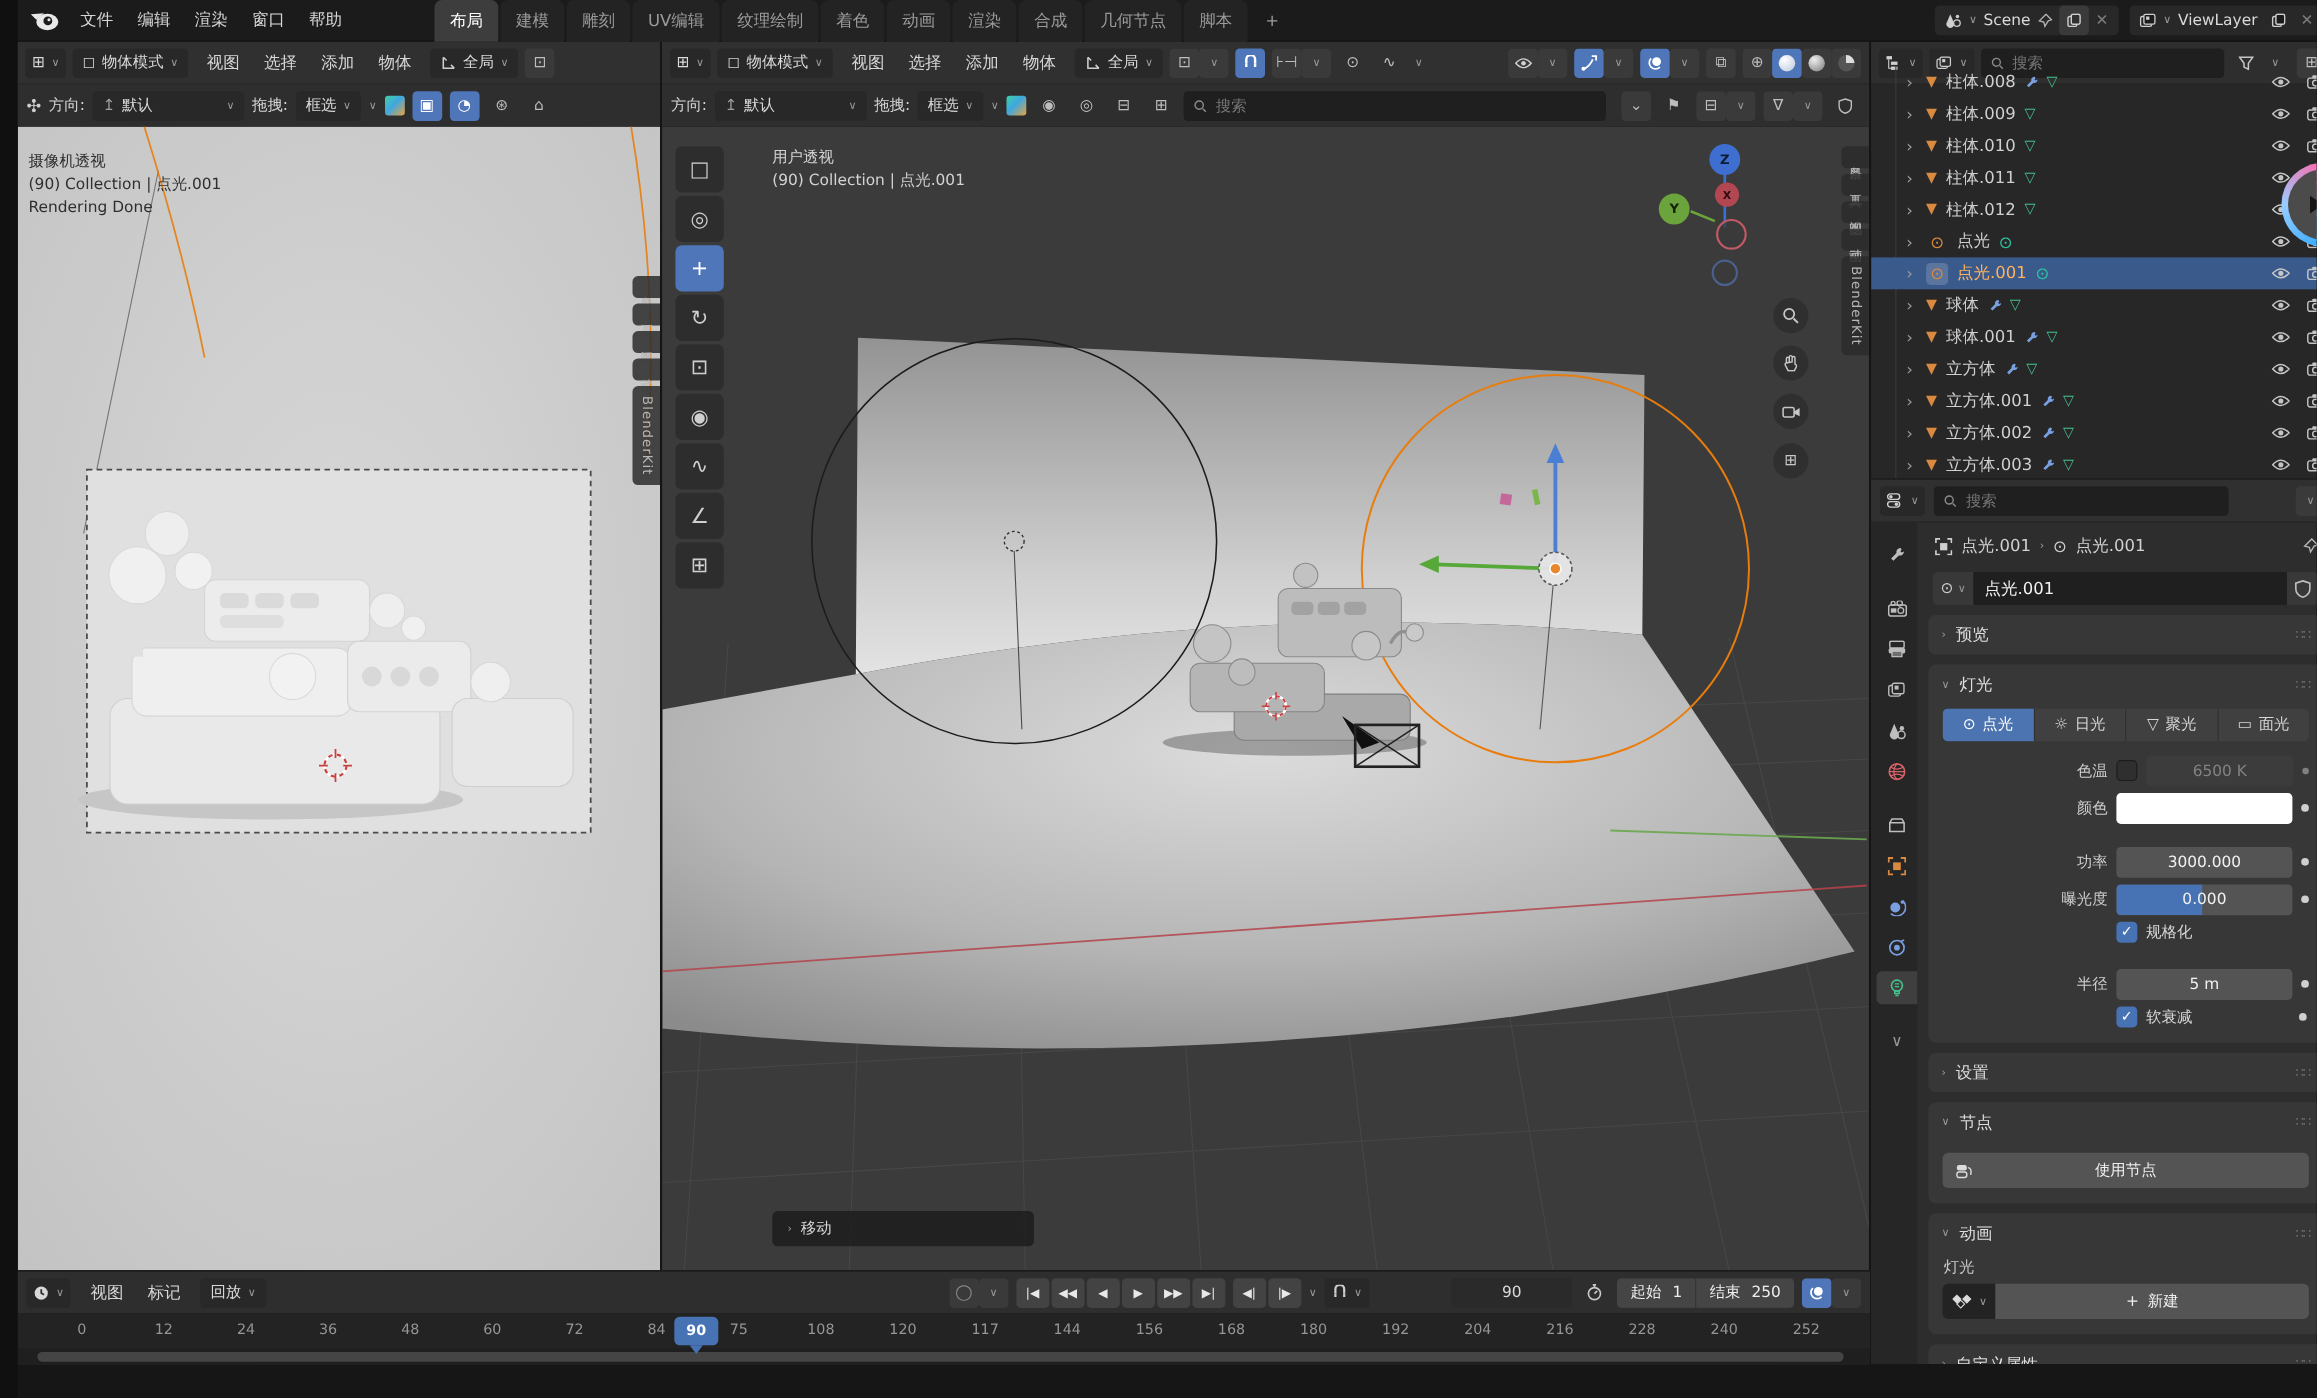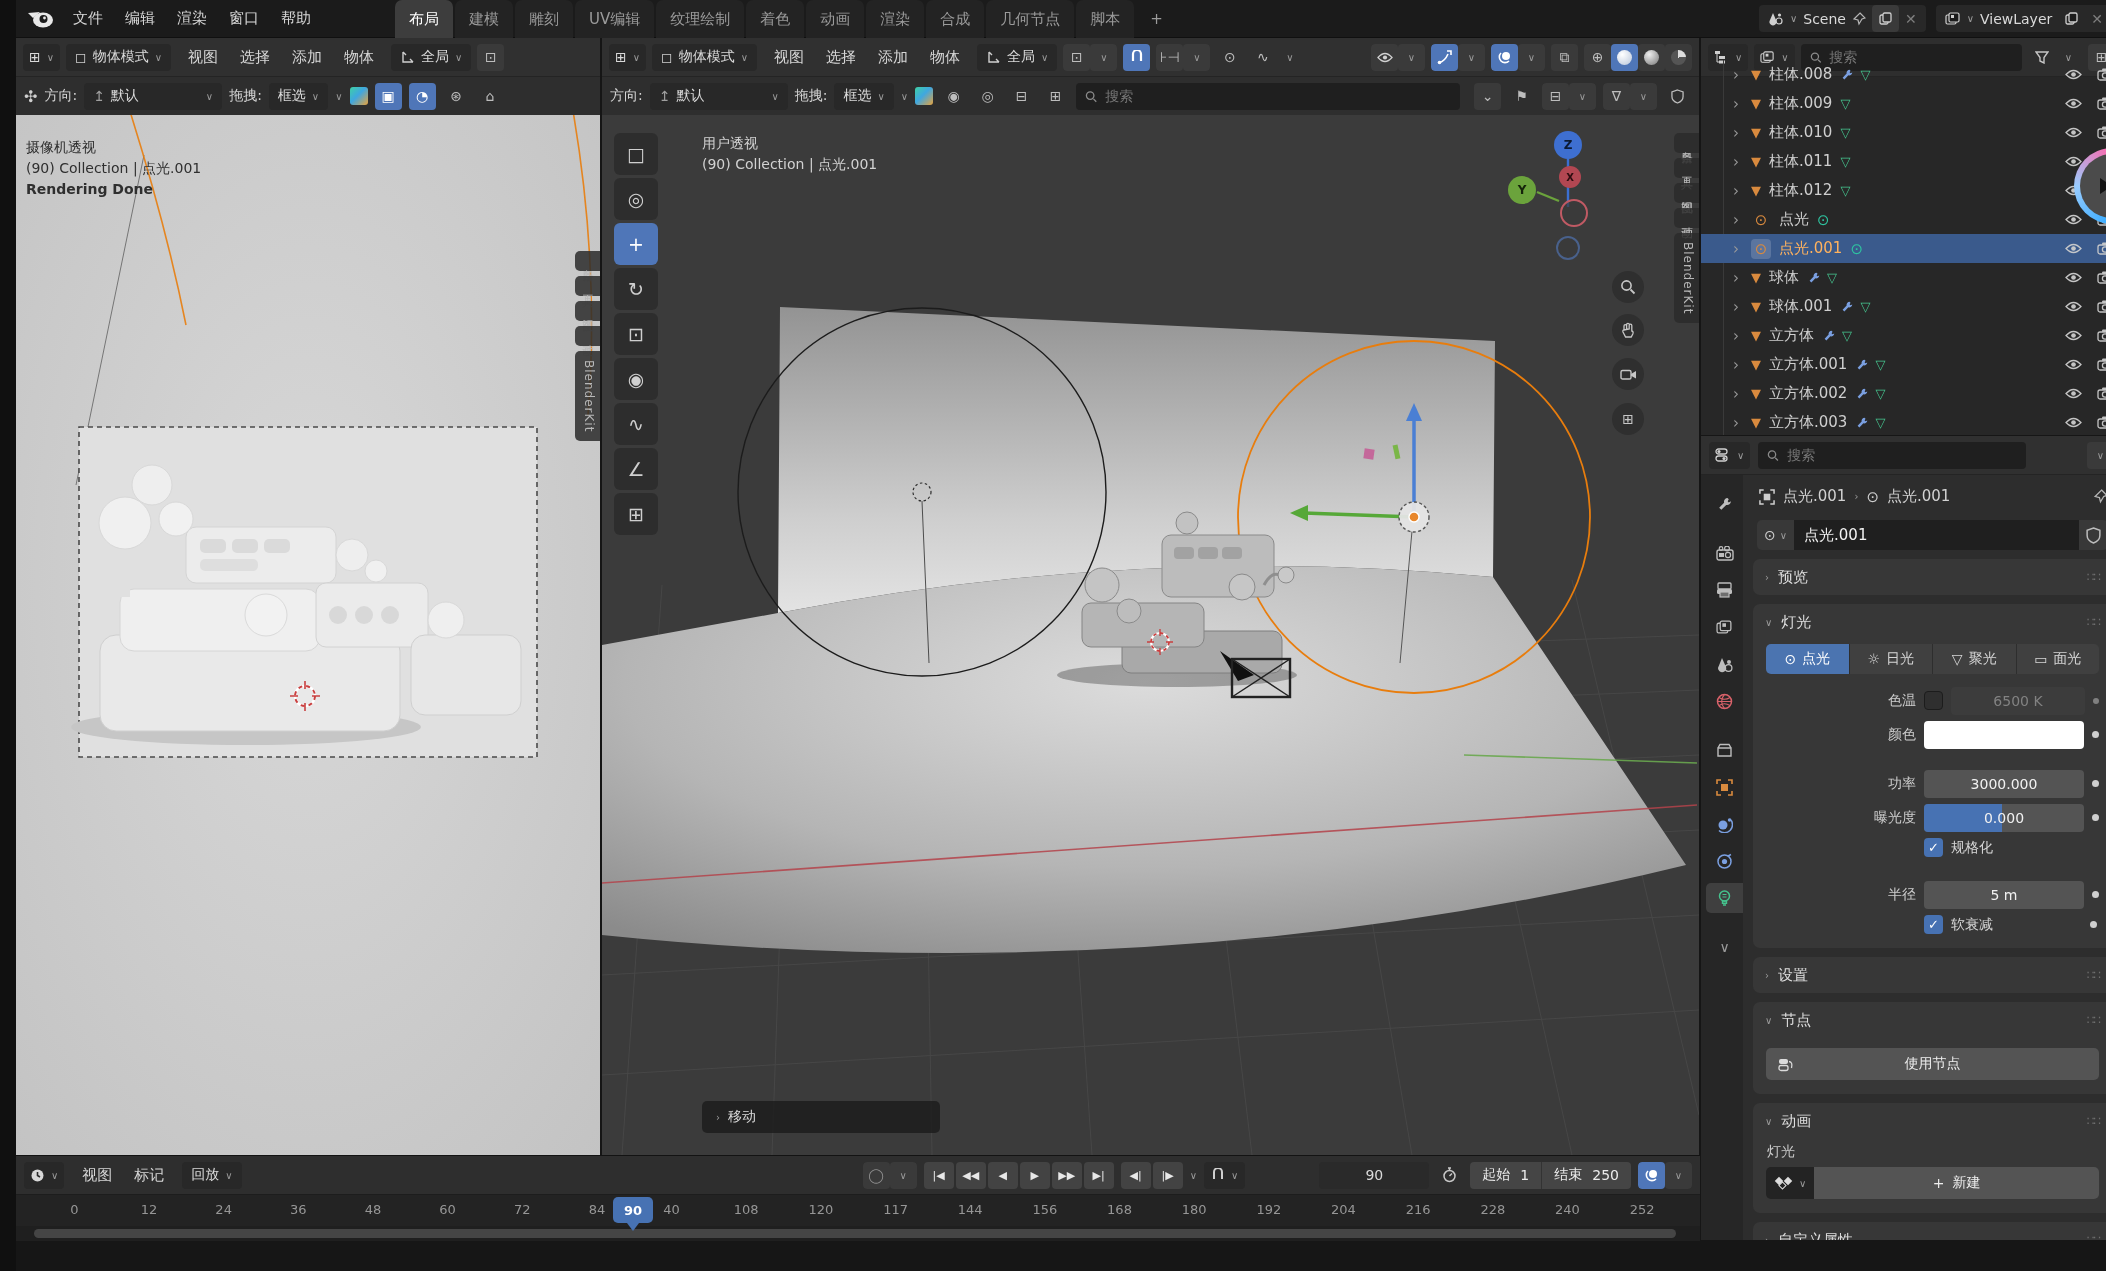--- a/index.html
+++ b/index.html
@@ -306,21 +306,21 @@
 
         <g>
           <circle cx="289" cy="581" r="10" fill="none" stroke="#ffffff" stroke-width="2.4"></circle>
           <circle cx="289" cy="581" r="10" fill="none" stroke="#c94040" stroke-width="2" stroke-dasharray="4 4"></circle>
           <path d="M289 566 V574 M289 588 V596 M274 581 H282 M296 581 H304" stroke="#c94040" stroke-width="1.6"></path>
         </g>
       </svg>
       <div class="ovl" style="left:10px;top:22px;color:#2f2f2f">
         <div>摄像机透视</div>
         <div>(90) Collection | 点光.001</div>
-        <div style="font-weight:bold">Rendering Done</div>
+        <div style="font-weight:normal">Rendering Done</div>
       </div>
       <div class="side-tabs" style="top:136px">
 
       <span class="side-tab">条目</span>
           <span class="side-tab">工具</span>
           <span class="side-tab">视图</span>
           <span class="side-tab">动画</span>
           <span class="side-tab">BlenderKit</span>
         </div>
     </div>
@@ -1349,21 +1349,21 @@
     <div class="tl-ruler">
 
     <span class="tick">0</span>
         <span class="tick">12</span>
         <span class="tick">24</span>
         <span class="tick">36</span>
         <span class="tick">48</span>
         <span class="tick">60</span>
         <span class="tick">72</span>
         <span class="tick">84</span>
-        <span class="tick">40</span>
+        <span class="tick">75</span>
         <span class="tick">108</span>
         <span class="tick">120</span>
         <span class="tick">117</span>
         <span class="tick">144</span>
         <span class="tick">156</span>
         <span class="tick">168</span>
         <span class="tick">180</span>
         <span class="tick">192</span>
         <span class="tick">204</span>
         <span class="tick">216</span>

